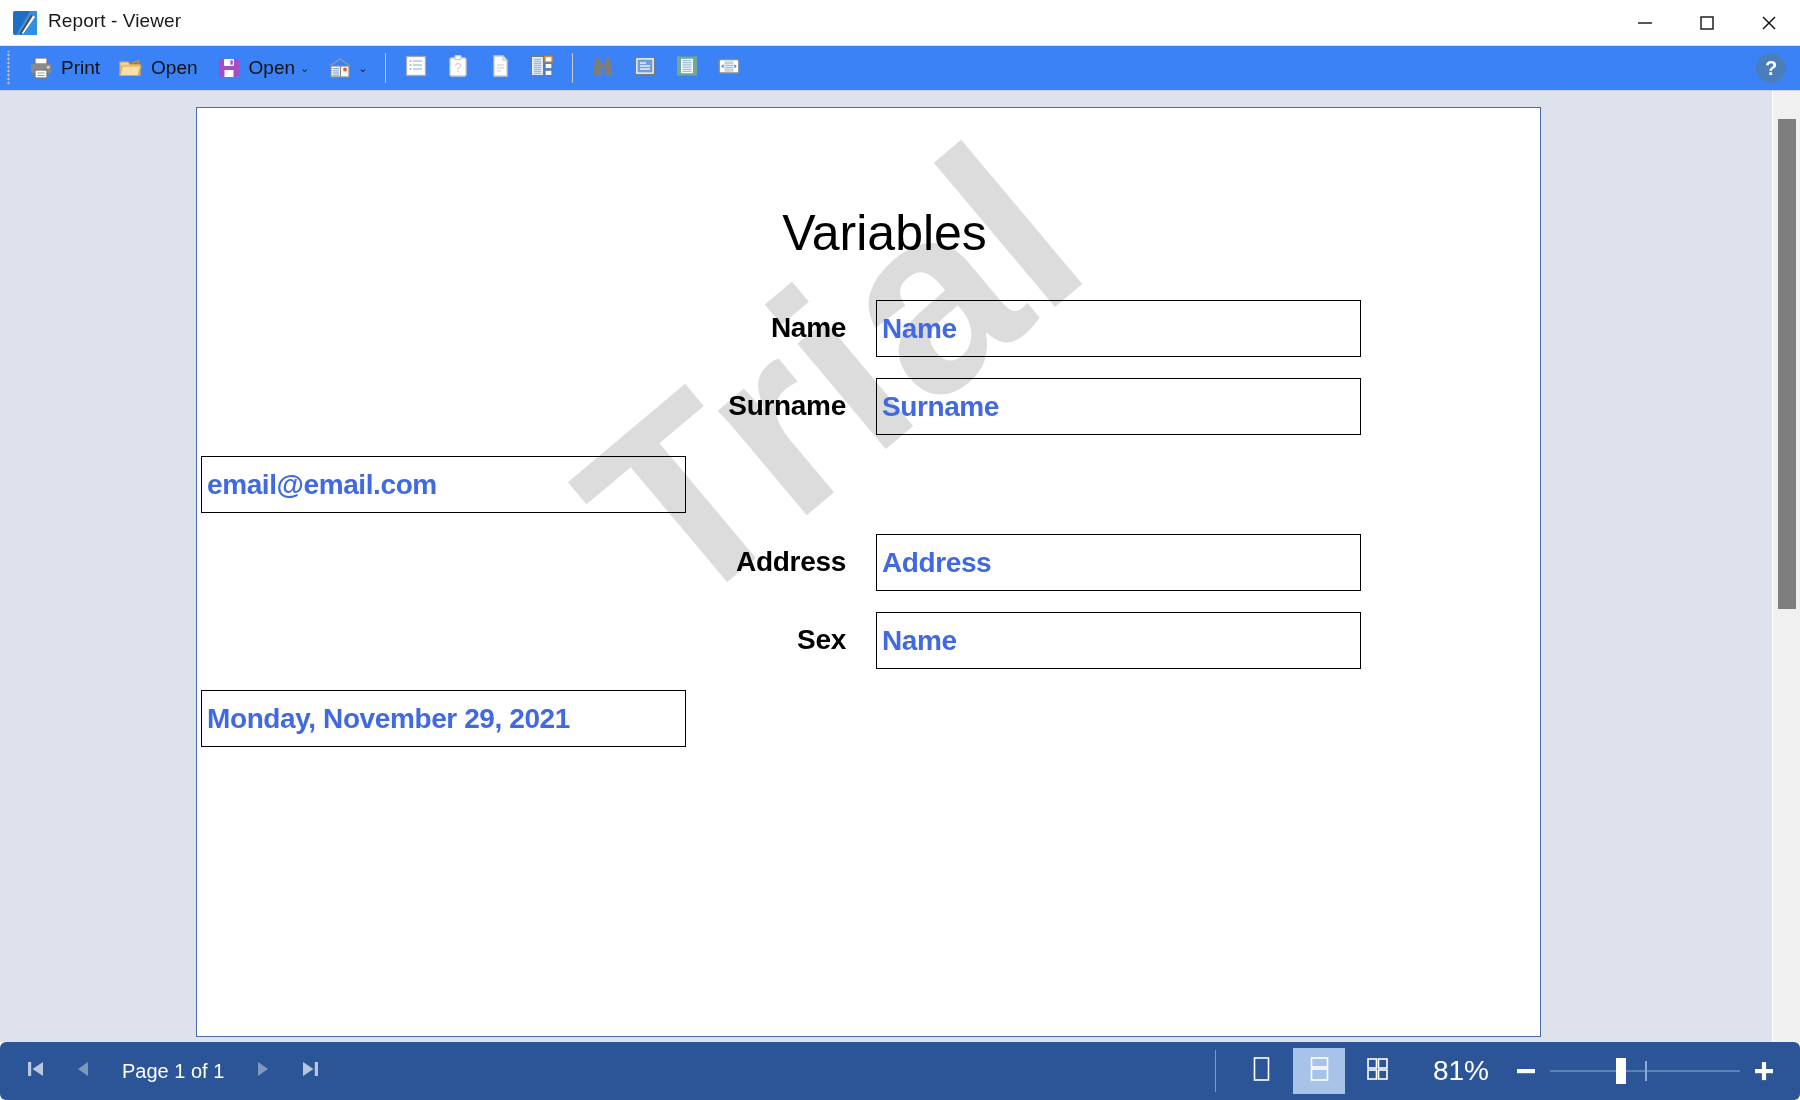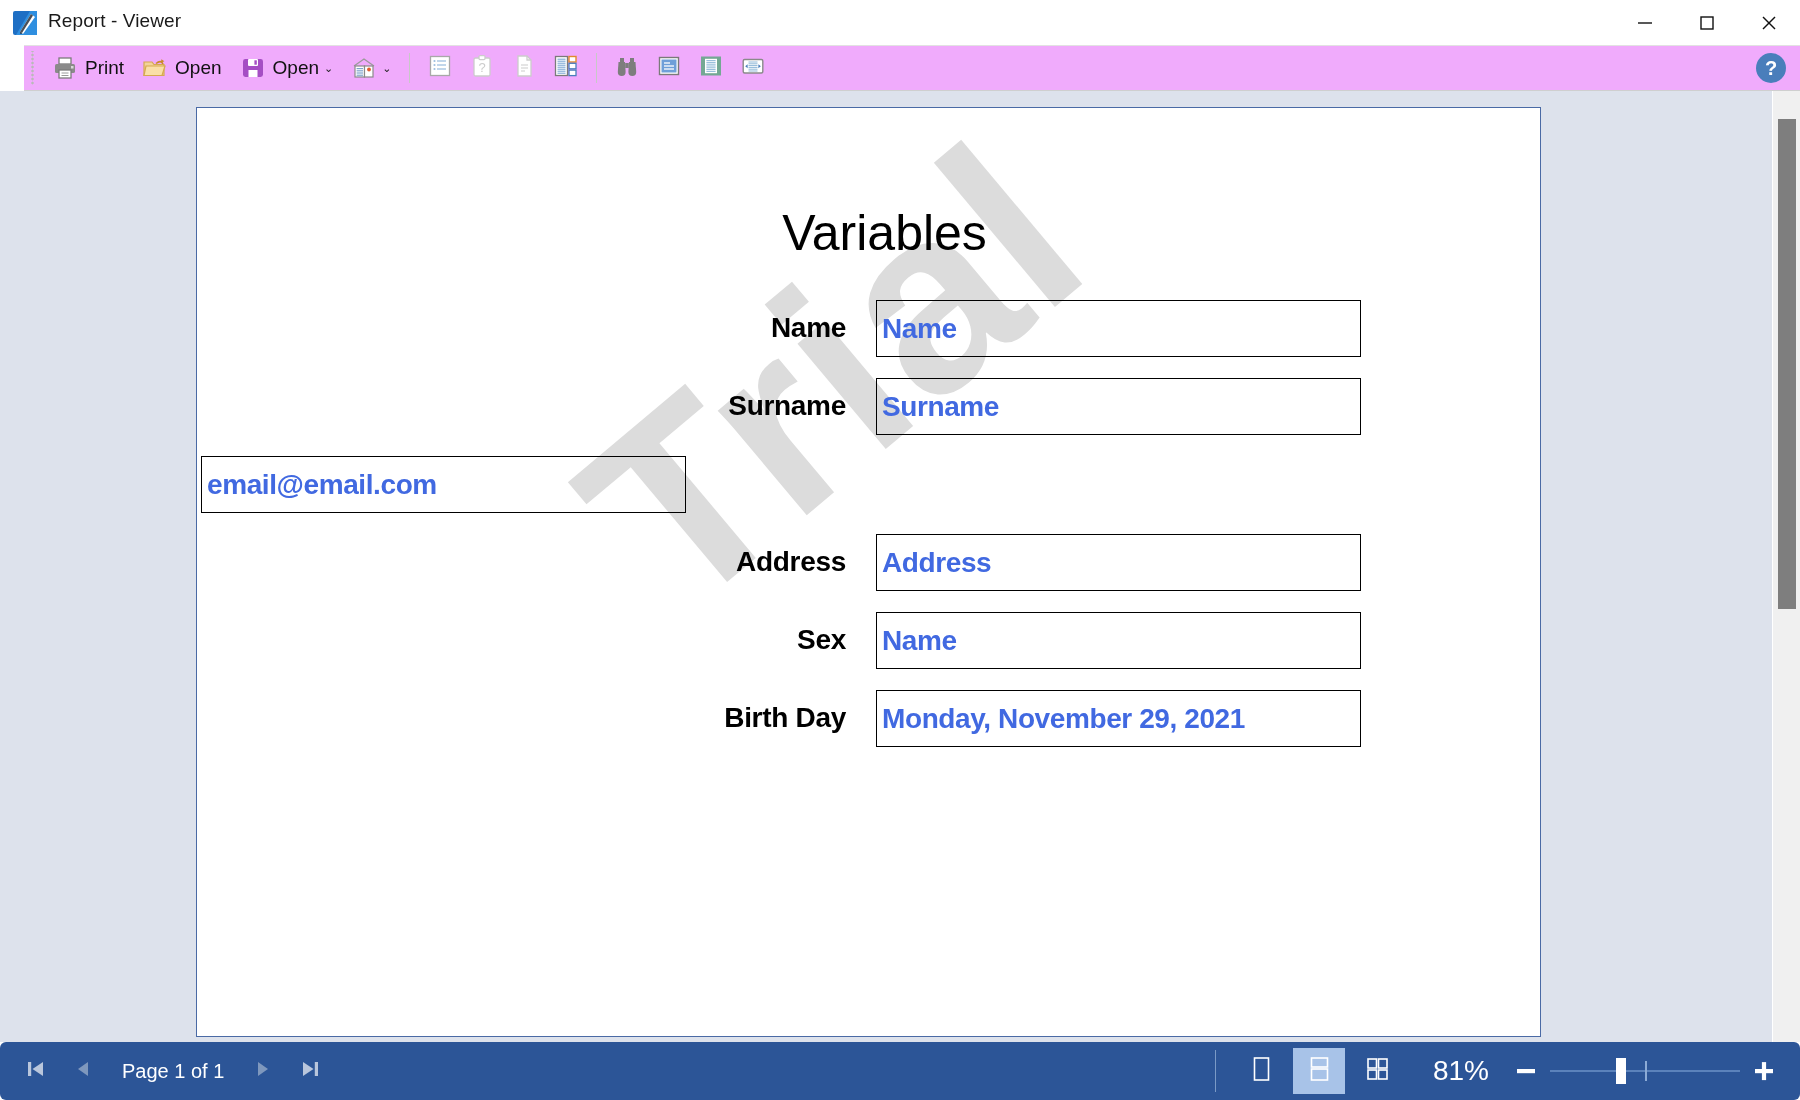--- a/index.html
+++ b/index.html
@@ -32,27 +32,26 @@
   .wincontrol {
     width: 62px; height: 45px;
     display: flex; align-items: center; justify-content: center;
     cursor: default;
   }
   .wincontrol svg { display:block; }
 
   
   .toolbar {
     height: 46px; flex: 0 0 46px;
-    background: #f0abfc;
+    background: #3b82f6;
     border-top: 1px solid #e2e2e2;
     border-bottom: 1px solid #cfcfcf;
     display: flex; align-items: center;
     padding-left: 6px;
     position: relative;
-    margin-left: 24px;
   }
   .tb-grip {
     width: 7px; height: 34px;
     background-image: radial-gradient(#b9b9b9 1px, transparent 1.2px);
     background-size: 3px 4px;
     background-position: 1px 2px;
     background-repeat: repeat-y;
     margin-right: 6px;
   }
   .tb-btn {
@@ -483,21 +482,20 @@
           </div>
 
           <div class="form-row">
             <div class="form-label">Sex</div>
             <div class="form-field">
               <span class="form-value">Name</span>
             </div>
           </div>
 
           <div class="form-row">
-            <div class="form-label">Birth Day</div>
             <div class="form-field">
               <span class="form-value">Monday, November 29, 2021</span>
             </div>
           </div>
 
         </div>
       </div>
     </div>
 
     <div class="vscroll">

